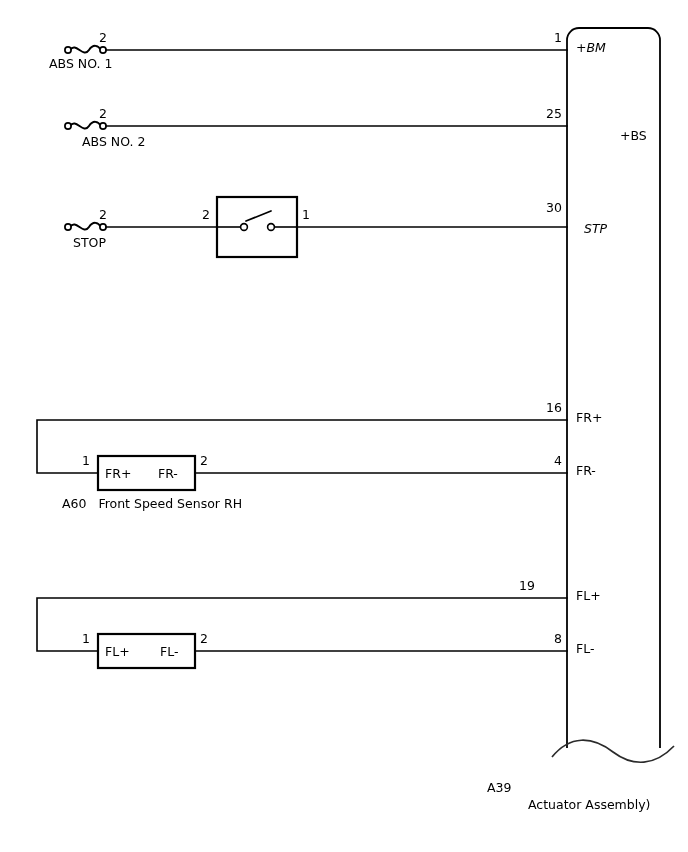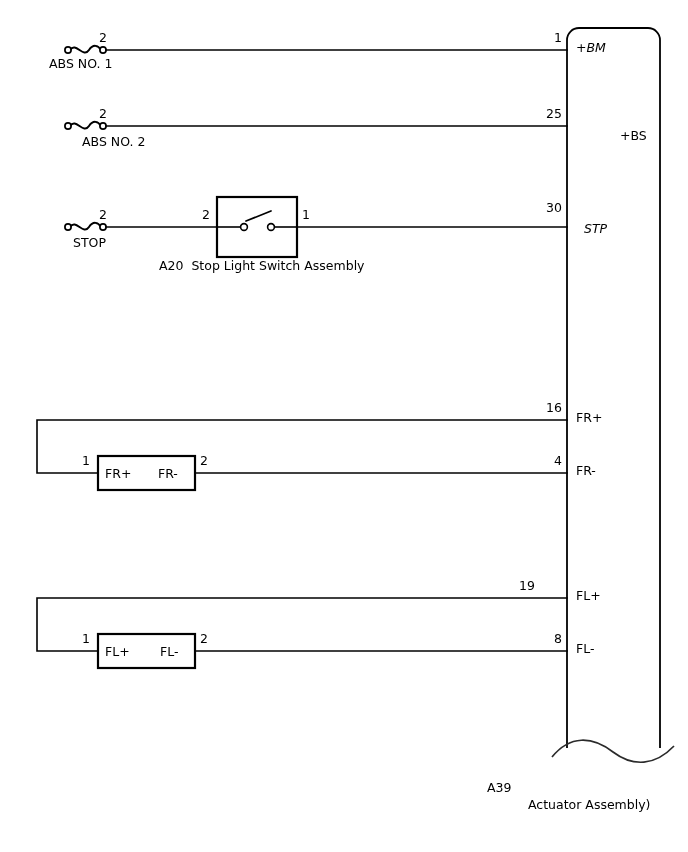--- a/index.html
+++ b/index.html
@@ -154,26 +154,26 @@
   <div class="lbl lbl-name" style="left:49px; top:48px;margin-top:8px;">ABS NO. 1</div>
 
   <div class="lbl lbl-term" style="left:99px; top:106px;">2</div>
   <div class="lbl lbl-name" style="left:49px; top:134px;margin-left:33px;">ABS NO. 2</div>
 
   <div class="lbl lbl-term" style="left:99px; top:207px;">2</div>
   <div class="lbl lbl-name" style="left:65px; top:235px;margin-left:8px;">STOP</div>
 
   <div class="lbl lbl-term" style="left:202px; top:207px;">2</div>
   <div class="lbl lbl-term" style="left:302px; top:207px;">1</div>
-  <div class="lbl lbl-comp" style="left:159px; top:258px;">A20  Stop Light Switch Assembly</div>
 
   <div class="lbl lbl-term" style="left:82px; top:453px;">1</div>
   <div class="lbl lbl-term" style="left:200px; top:453px;">2</div>
   <div class="lbl lbl-inbox" style="left:105px; top:466px;">FR+</div>
   <div class="lbl lbl-inbox" style="left:158px; top:466px;">FR-</div>
+  <div class="lbl lbl-comp" style="left:62px; top:496px;">A60   Front Speed Sensor RH</div>
 
   <div class="lbl lbl-term" style="left:82px; top:631px;">1</div>
   <div class="lbl lbl-term" style="left:200px; top:631px;">2</div>
   <div class="lbl lbl-inbox" style="left:105px; top:644px;">FL+</div>
   <div class="lbl lbl-inbox" style="left:160px; top:644px;">FL-</div>
 
   <div class="lbl lbl-pin r-align" style="left:507px; top:30px; width:55px;">1</div>
   <div class="lbl lbl-pin r-align" style="left:507px; top:106px; width:55px;">25</div>
   <div class="lbl lbl-pin r-align" style="left:507px; top:200px; width:55px;">30</div>
   <div class="lbl lbl-pin r-align" style="left:507px; top:400px; width:55px;">16</div>

